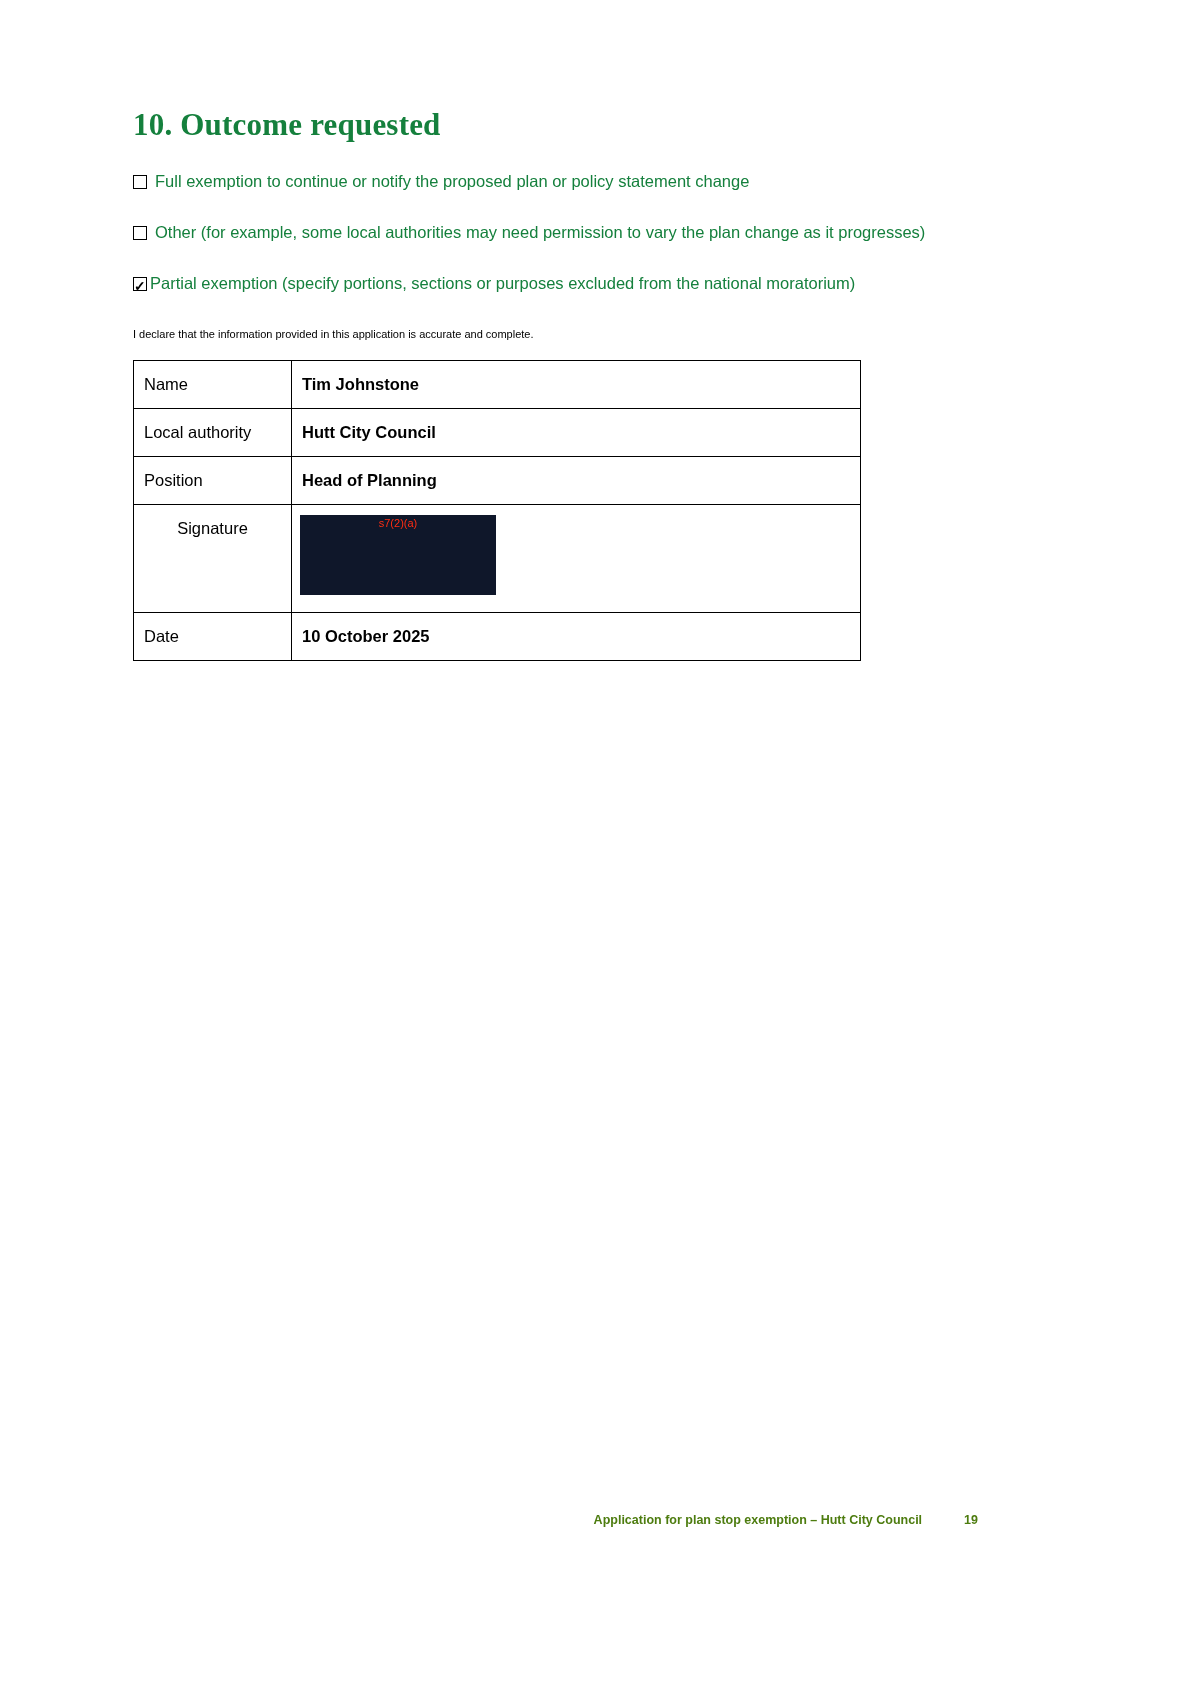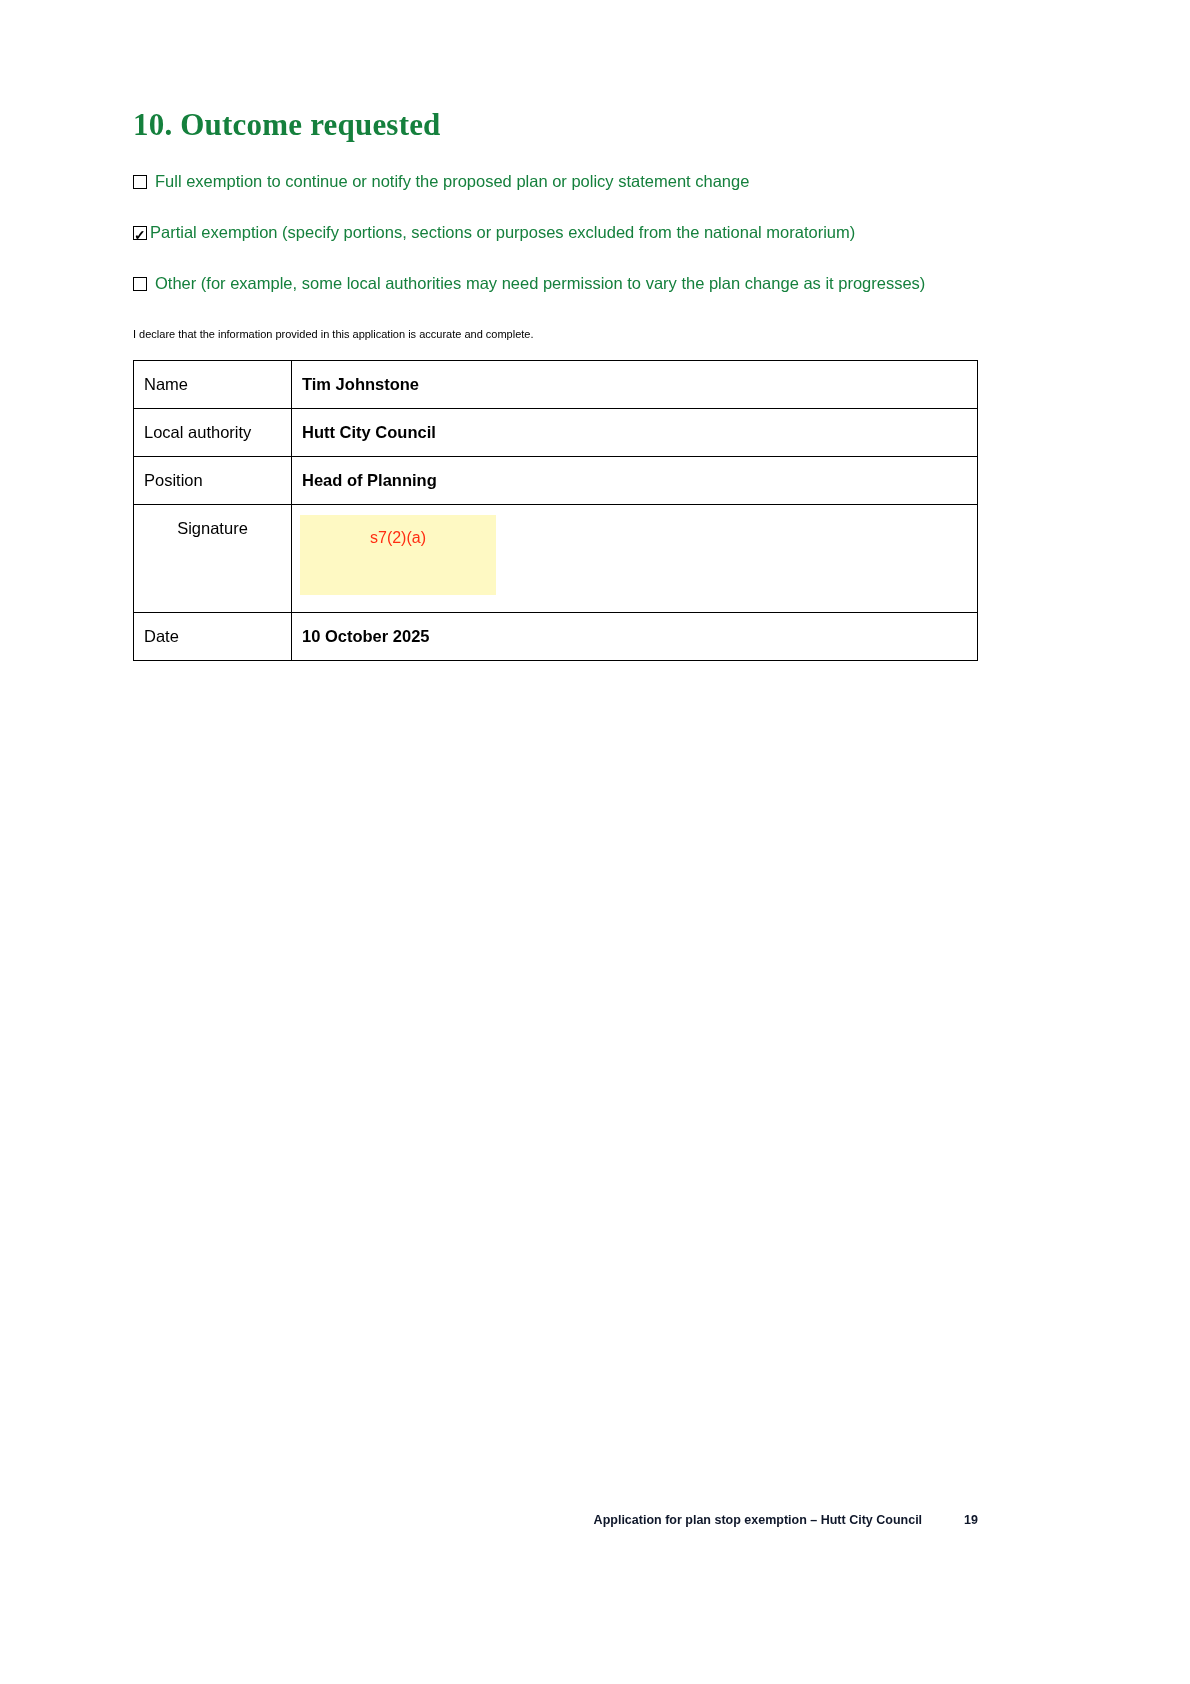--- a/index.html
+++ b/index.html
@@ -63,78 +63,78 @@
     color: #000;
   }
 
   .intro {
     font-size: 11px;
     line-height: 24px;
     margin-bottom: 14px;
   }
 
   table.decl {
-    width: 845px;
+    width: 728px;
     border-collapse: collapse;
     table-layout: fixed;
   }
   table.decl td {
     border: 1.6px solid #000;
     vertical-align: top;
     padding: 14px 10px 14px 10px;
     font-size: 16.5px;
   }
   table.decl td.label-cell { width: 158px; }
   table.decl td.value-cell { font-weight: 700; }
   tr.signature-row td { height: 108px; text-align: center; }
 
   .redaction-box {
     width: 196px;
     height: 80px;
-    background: #fef9c3;
+    background: #0f172a;
     color: #ff2d12;
-    font-size: 16px;
-    padding: 14px 4px;
+    font-size: 11px;
+    padding: 2px 4px;
     margin-top: -4px;
     margin-left: -2px;
     font-weight: 400;
   }
 
   .footer {
     position: absolute;
     left: 133px;
     top: 1513px;
     width: 845px;
     display: flex;
     justify-content: flex-end;
     align-items: baseline;
     gap: 42px;
     font-size: 12.5px;
     font-weight: 700;
-    color: #0f172a;
+    color: #4d7c0f;
   }
 </style>
 </head>
 <body>
 
 <div class="page">
   <div class="content">
 
     <h1 class="section-heading heading-10">10. Outcome requested</h1>
 
     <p class="option">
       <span class="checkbox"></span><span>Full exemption to continue or notify the proposed plan or policy statement change</span>
     </p>
 
+    <p class="option justified">
+      <span class="checkbox"></span><span>Other (for example, some local authorities may need permission to vary the plan change as it progresses)</span>
+    </p>
+
     <p class="option">
       <span class="checkbox tight checked"></span><span>Partial exemption (specify portions, sections or purposes excluded from the national moratorium)</span>
-    </p>
-
-    <p class="option justified">
-      <span class="checkbox"></span><span>Other (for example, some local authorities may need permission to vary the plan change as it progresses)</span>
     </p>
 
 
     <p class="intro">I declare that the information provided in this application is accurate and complete.</p>
 
     <table class="decl">
       <tbody>
         <tr>
           <td class="label-cell">Name</td>
           <td class="value-cell">Tim Johnstone</td>

